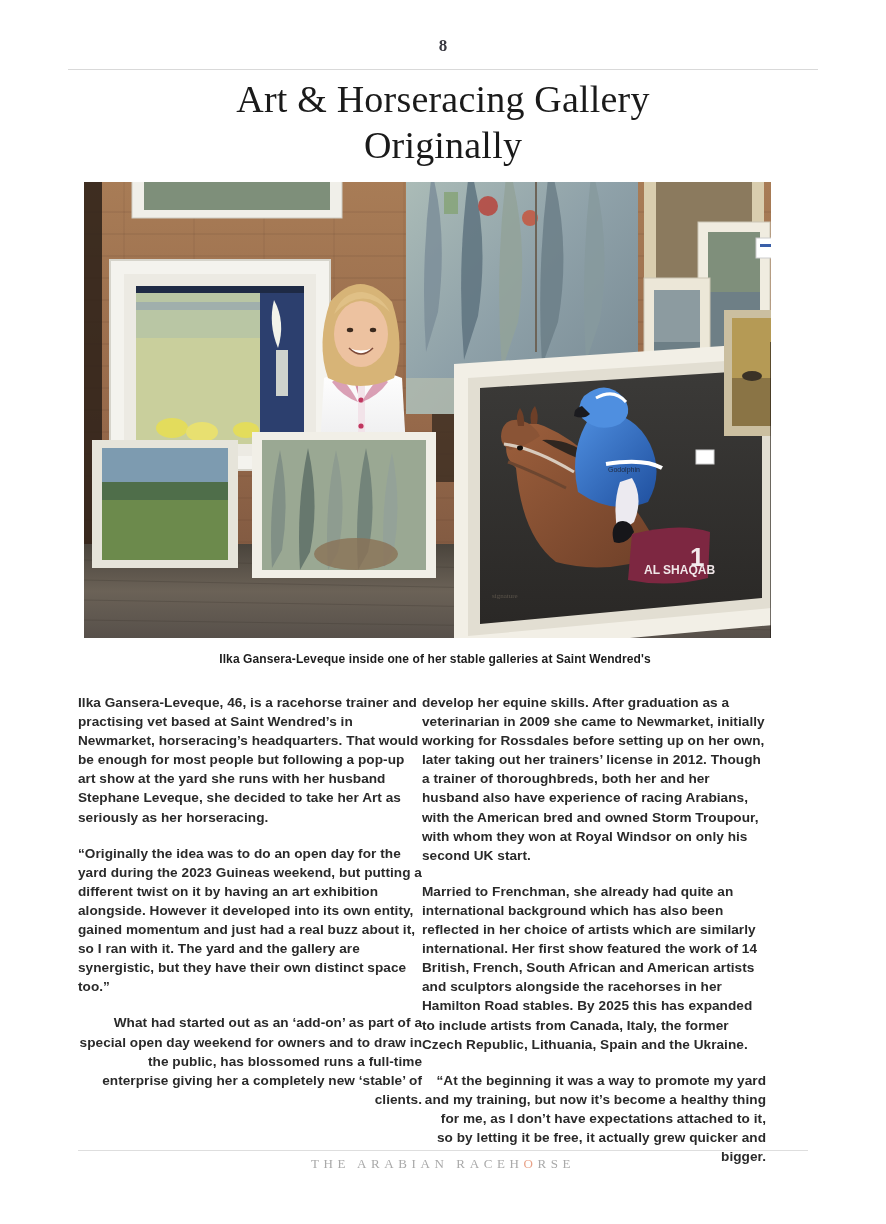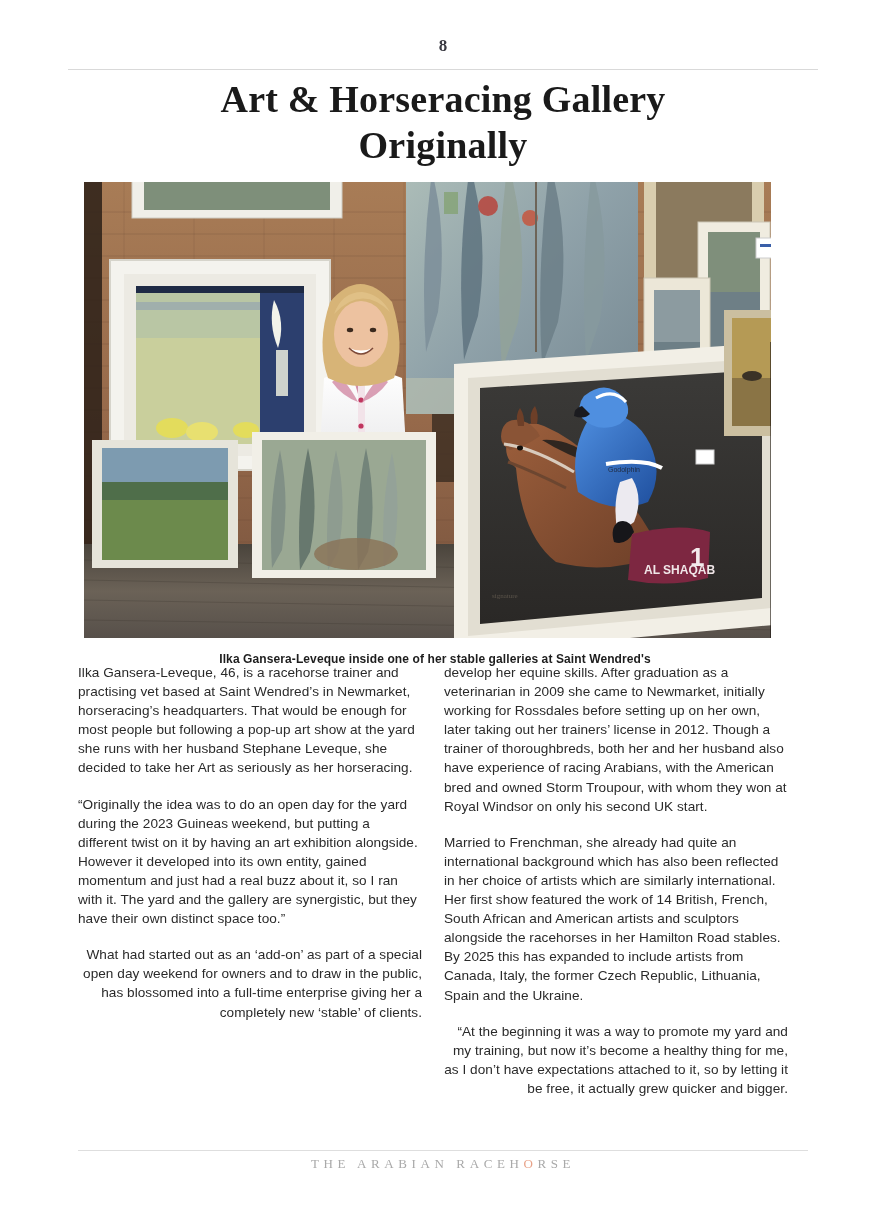--- a/index.html
+++ b/index.html
@@ -46,21 +46,21 @@
     left: 0;
     width: 886px;
     text-align: center;
     font-family: "Liberation Serif", serif;
     color: #1a1a1a;
   }
   .title-line {
     font-size: 38px;
     line-height: 46px;
     letter-spacing: 0.2px;
-    font-weight: 700;
+    font-weight: 400;
   }
 
   
   .photo {
     position: absolute;
     left: 84px;
     top: 182px;
     width: 687px;
     height: 456px;
     overflow: hidden;
@@ -78,24 +78,24 @@
     font-size: 12px;
     font-weight: 700;
     color: #1d1d1d;
     letter-spacing: 0.1px;
   }
 
   
   .article {
     position: absolute;
     left: 78px;
-    top: 663px;
+    top: 693px;
     width: 730px;
     display: flex;
-    gap: 22px;
+    font-weight: bold;
   }
   .column {
     width: 344px;
     flex: 0 0 344px;
   }
   .column p {
     margin: 0 0 17px 0;
     font-size: 13.6px;
     line-height: 19.1px;
     color: #2a2a2a;
@@ -385,21 +385,21 @@
     <rect x="0" y="0" width="702" height="456" fill="none"></rect>
   </svg>
 </div>
 
 <div class="caption">Ilka Gansera-Leveque inside one of her stable galleries at Saint Wendred's</div>
 
 <div class="article">
   <div class="column">
     <p>Ilka Gansera-Leveque, 46, is a racehorse trainer and practising vet based at Saint Wendred’s in Newmarket, horseracing’s headquarters. That would be enough for most people but following a pop-up art show at the yard she runs with her husband Stephane Leveque, she decided to take her Art as seriously as her horseracing.</p>
     <p>“Originally the idea was to do an open day for the yard during the 2023 Guineas weekend, but putting a different twist on it by having an art exhibition alongside. However it developed into its own entity, gained momentum and just had a real buzz about it, so I ran with it. The yard and the gallery are synergistic, but they have their own distinct space too.”</p>
-    <p>What had started out as an ‘add-on’ as part of a special open day weekend for owners and to draw in the public, has blossomed into a full-time enterprise giving her a completely new ‘stable’ of clients.</p>
+    <p>What had started out as an ‘add-on’ as part of a special open day weekend for owners and to draw in the public, has blossomed runs a full-time enterprise giving her a completely new ‘stable’ of clients.</p>
   </div>
   <div class="column">
     <p>develop her equine skills. After graduation as a veterinarian in 2009 she came to Newmarket, initially working for Rossdales before setting up on her own, later taking out her trainers’ license in 2012. Though a trainer of thoroughbreds, both her and her husband also have experience of racing Arabians, with the American bred and owned Storm Troupour, with whom they won at Royal Windsor on only his second UK start.</p>
     <p>Married to Frenchman, she already had quite an international background which has also been reflected in her choice of artists which are similarly international. Her first show featured the work of 14 British, French, South African and American artists and sculptors alongside the racehorses in her Hamilton Road stables. By 2025 this has expanded to include artists from Canada, Italy, the former Czech Republic, Lithuania, Spain and the Ukraine.</p>
     <p>“At the beginning it was a way to promote my yard and my training, but now it’s become a healthy thing for me, as I don’t have expectations attached to it, so by letting it be free, it actually grew quicker and bigger.</p>
   </div>
 </div>
 
 <div class="footer-rule"></div>
 <div class="footer">

